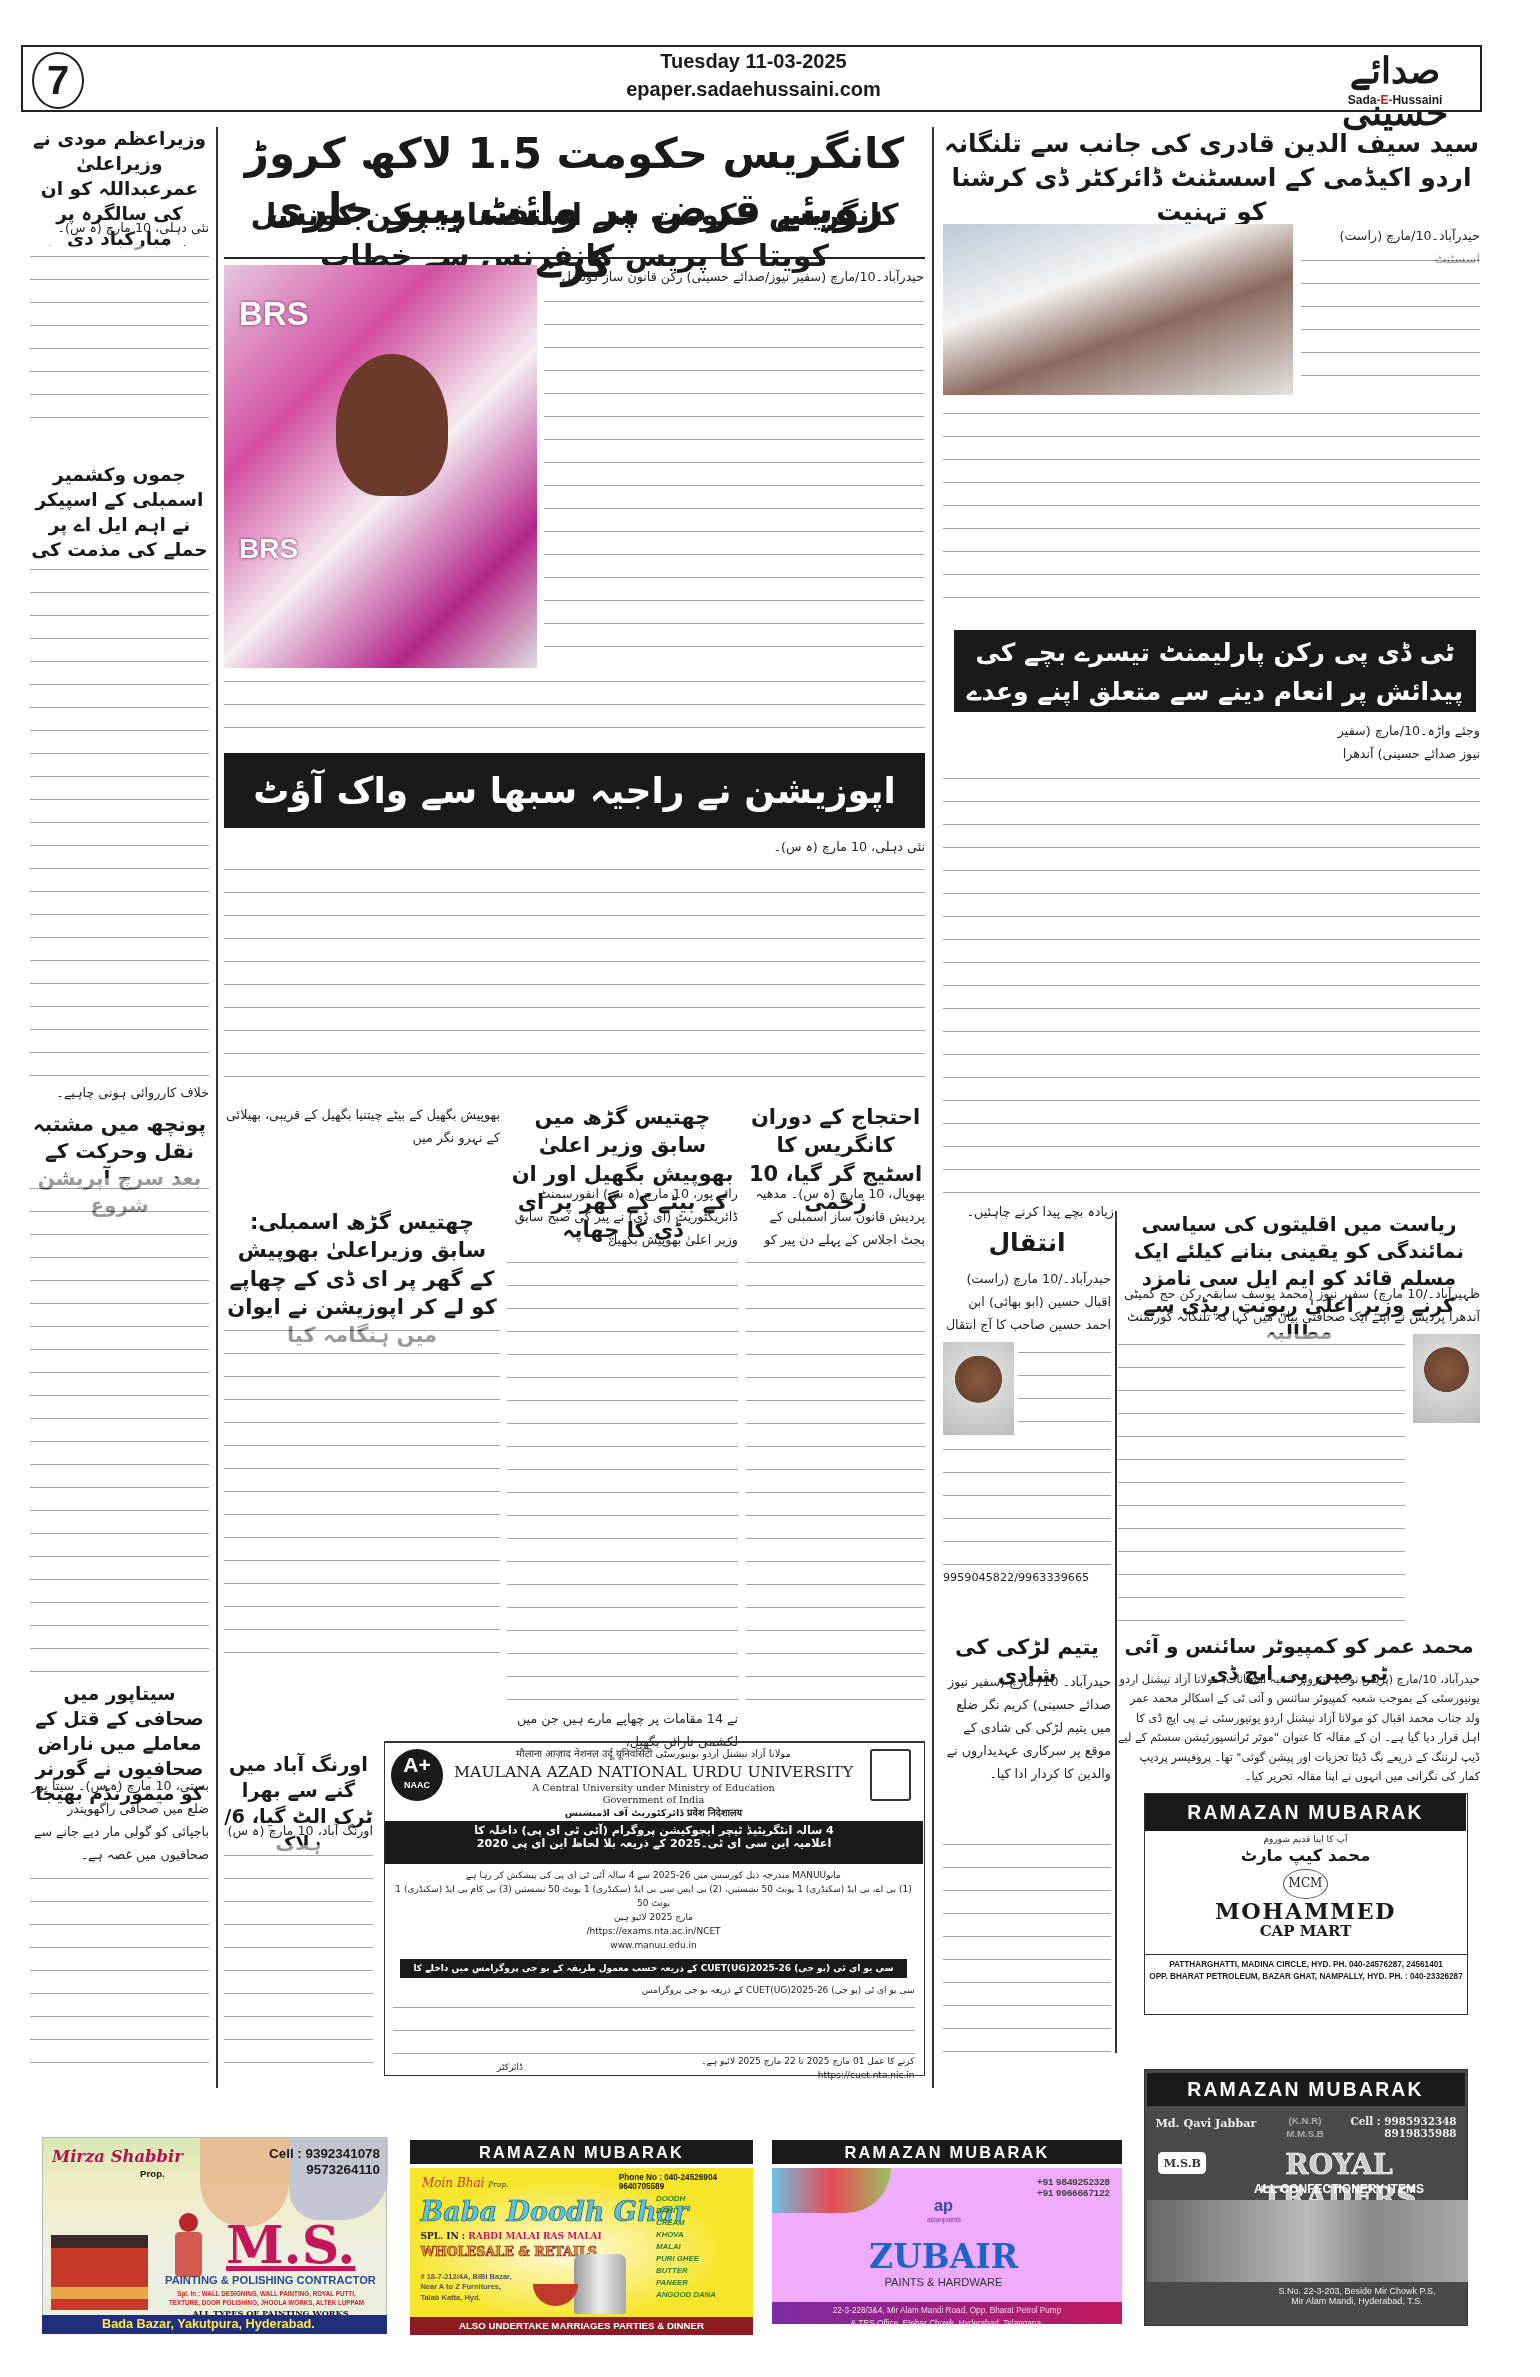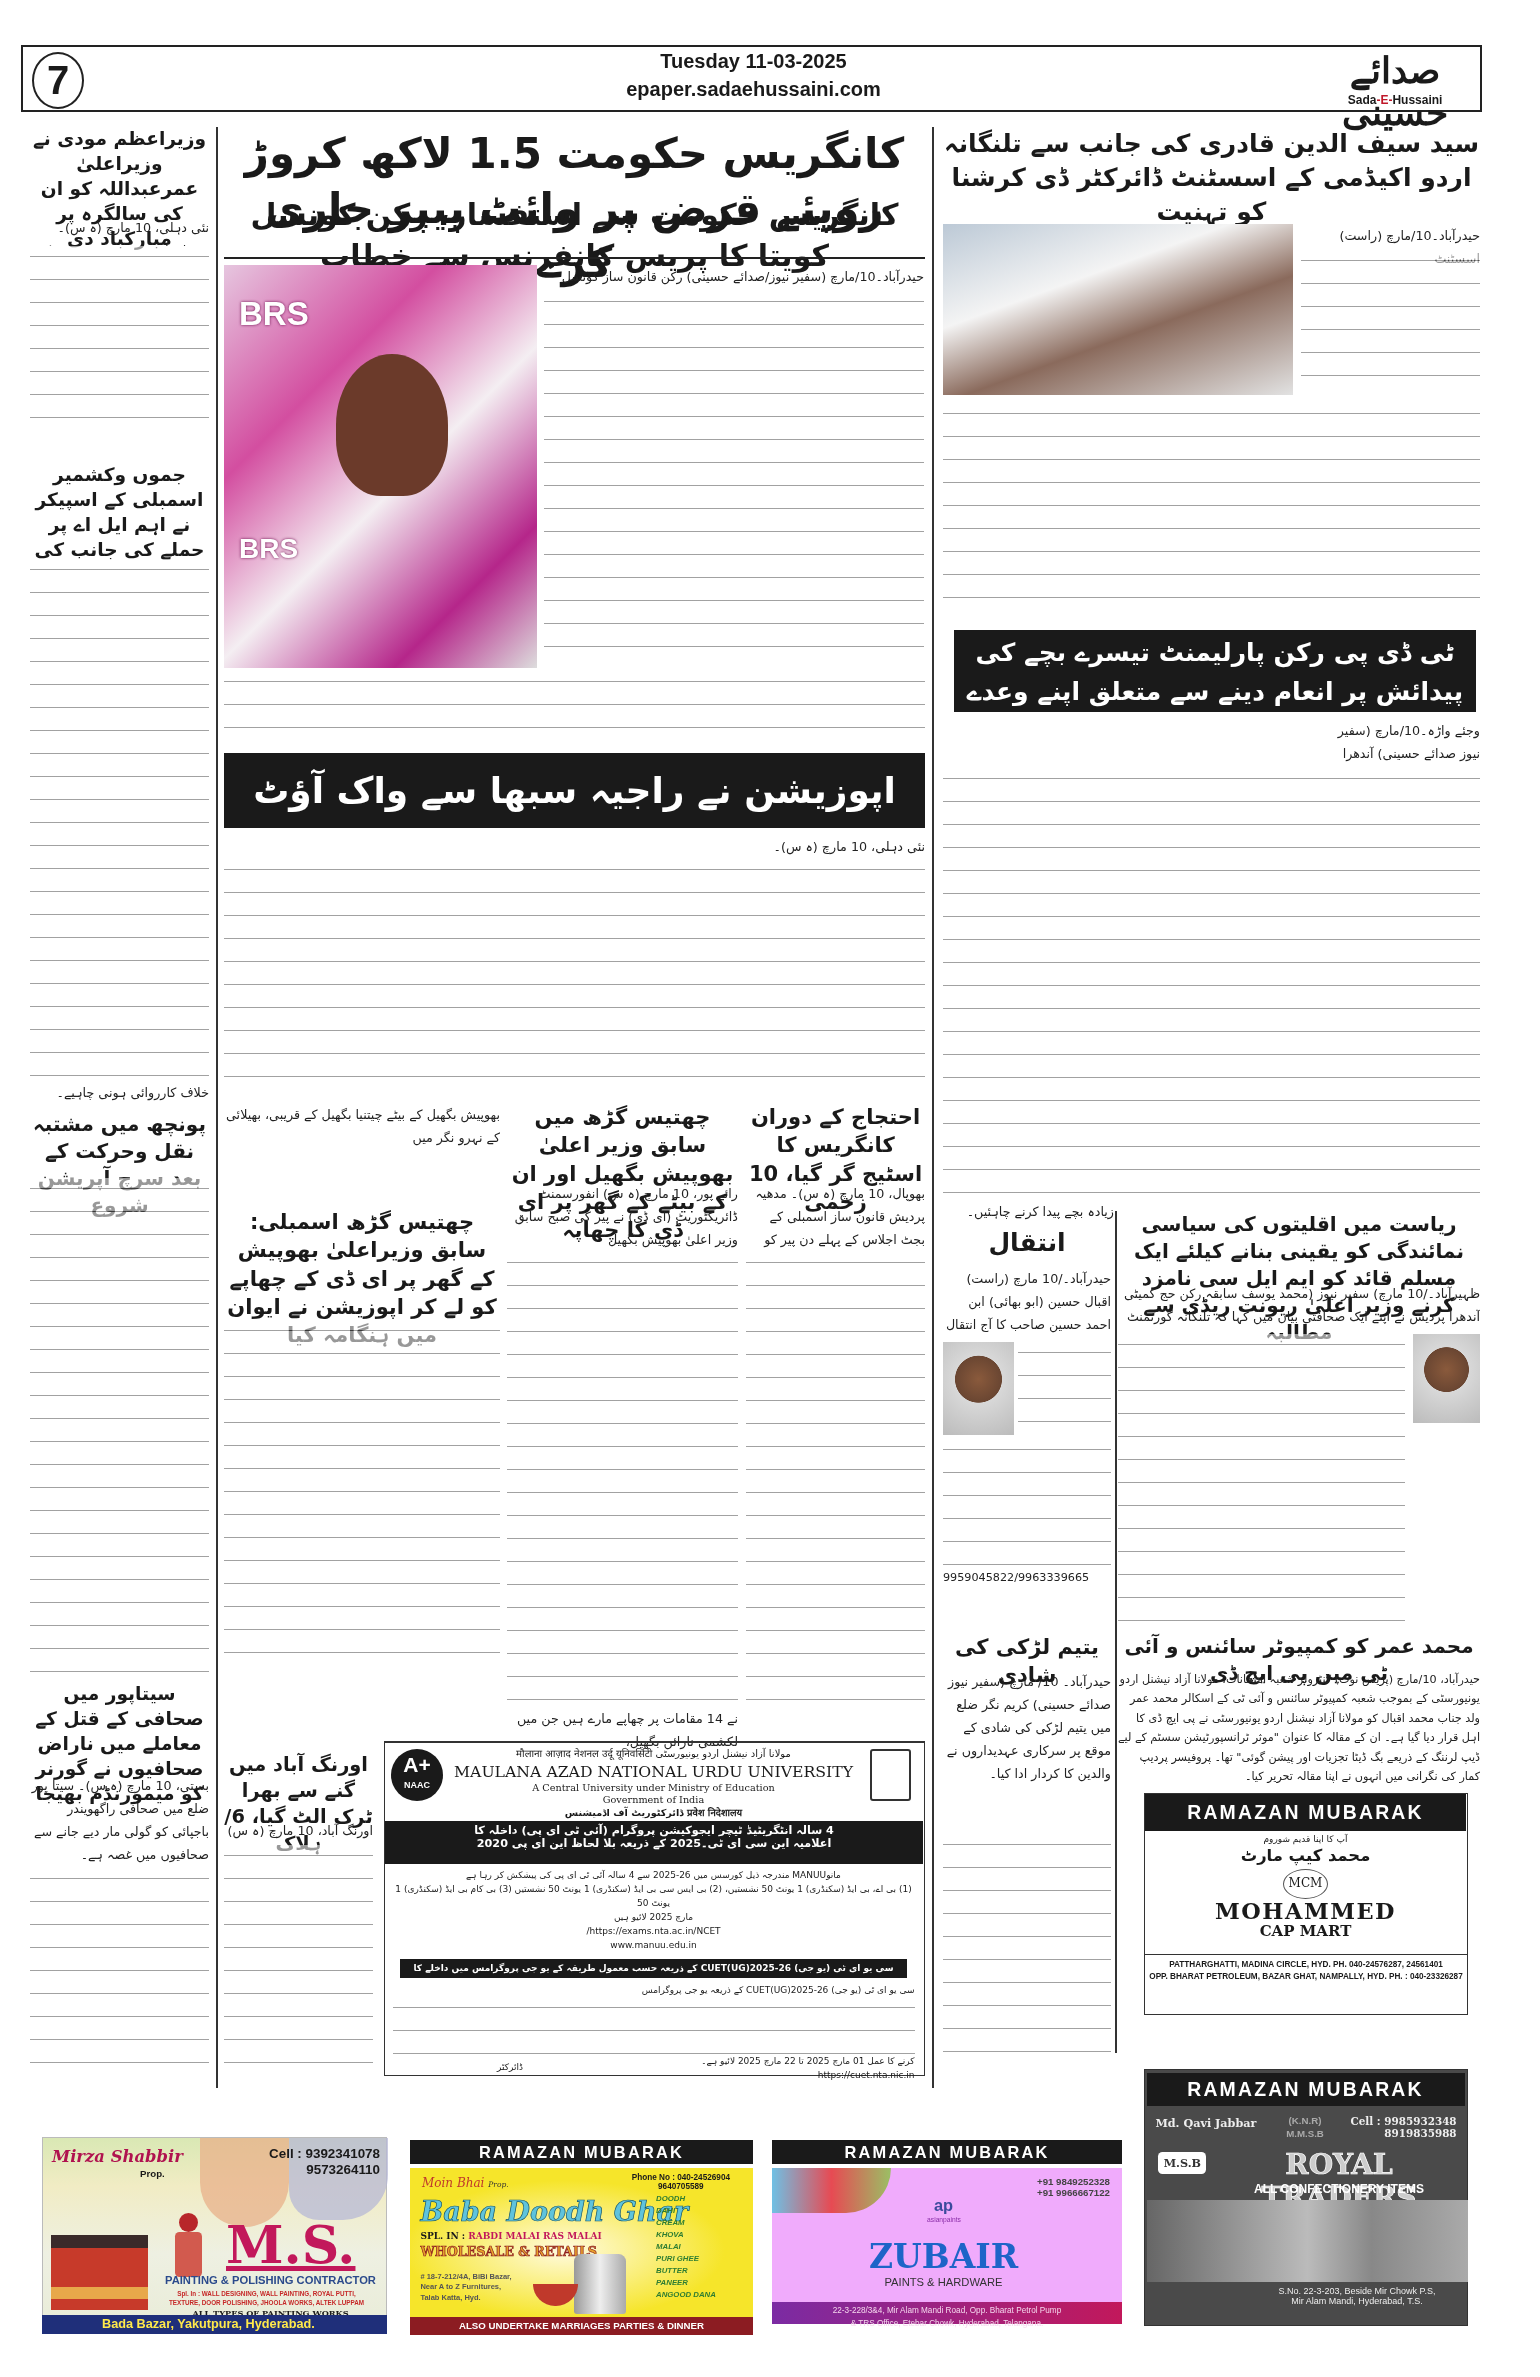--- a/index.html
+++ b/index.html
@@ -45,21 +45,21 @@
   <div class="abs logo-u">صدائے حسینی</div>
   <div class="abs logo-e">
     <span>Sada</span><span class="e">-E-</span><span>Hussaini</span>
   </div>
 </div>
 
 <div class="abs urdu head-l center" style="left:30px;top:126px;width:179px;font-size:18.6px;">وزیراعظم مودی نے وزیراعلیٰ عمرعبداللہ کو ان کی سالگرہ پر مبارکباد دی</div>
 <div class="abs urdu body-t" style="left:30px;top:216px;width:179px;height:30px;overflow:hidden;">نئی دہلی، 10 مارچ (ہ س)۔ وزیراعظم نریندر مودی نے پیر کو جموں و کشمیر کے وزیر اعلیٰ عمر عبداللہ کو ان کی سالگرہ پر مبارکباد دی اور ان کی لمبی اور صحت مند زندگی کی خواہش</div>
 <div class="abs filler" style="left:30px;top:246px;width:179px;height:194px;"></div>
 
-<div class="abs urdu head-l center" style="left:30px;top:462px;width:179px;font-size:18.6px;">جموں وکشمیر اسمبلی کے اسپیکر نے اہم ایل اے پر حملے کی جانب کی</div>
+<div class="abs urdu head-l center" style="left:30px;top:462px;width:179px;font-size:18.6px;">جموں وکشمیر اسمبلی کے اسپیکر نے اہم ایل اے پر حملے کی مذمت کی</div>
 <div class="abs filler" style="left:30px;top:559px;width:179px;height:522px;"></div>
 <div class="abs urdu body-t" style="left:30px;top:1081px;width:179px;">خلاف کارروائی ہونی چاہیے۔</div>
 
 <div class="abs urdu head-l center" style="left:30px;top:1111px;width:179px;font-size:20px;">پونچھ میں مشتبہ نقل وحرکت کے بعد سرچ آپریشن شروع</div>
 <div class="abs filler" style="left:30px;top:1178px;width:179px;height:507px;"></div>
 
 <div class="abs urdu head-l center" style="left:30px;top:1681px;width:179px;font-size:18.6px;">سیتاپور میں صحافی کے قتل کے معاملے میں ناراض صحافیوں نے گورنر کو میمورنڈم بھیجا</div>
 <div class="abs urdu body-t" style="left:30px;top:1774px;width:179px;height:93px;overflow:hidden;">بستی، 10 مارچ (ہ س)۔ سیتا پور ضلع میں صحافی راگھویندر باجپائی کو گولی مار دیے جانے سے صحافیوں میں غصہ ہے۔</div>
 <div class="abs filler" style="left:30px;top:1868px;width:179px;height:216px;"></div>
 
@@ -219,21 +219,21 @@
     <div>Spl. In : WALL DESIGNING, WALL PAINTING, ROYAL PUTTI,</div>
     <div>TEXTURE, DOOR POLISHING, JHOOLA WORKS, ALTEK LUPPAM</div>
   </div>
   <div class="abs center" style="left:112px;top:170px;width:231px;font:bold 8.2px 'DejaVu Serif',serif;">ALL TYPES OF PAINTING WORKS</div>
 </div>
 <div class="abs" style="left:42px;top:2315px;width:345px;height:19.4px;background:#1f2f7a;color:#ffe94a;font:bold 12.7px 'Liberation Sans',sans-serif;line-height:19.4px;padding-left:60px;">Bada Bazar, Yakutpura, Hyderabad.</div>
 
 <div class="abs ad-head" style="left:410px;top:2140px;width:343px;height:24px;line-height:24px;font-size:16.4px;">RAMAZAN  MUBARAK</div>
 <div class="abs" style="left:410px;top:2168px;width:343px;height:149px;background:radial-gradient(ellipse at 45% 55%, #fffbe0 0%, #f6e52a 60%);">
   <div class="abs" style="left:12px;top:7.5px;font:italic 12px 'DejaVu Serif',serif;color:#c0392b;"><span>Moin Bhai</span> <span style="font-size:7.5px;color:#333;">Prop.</span></div>
-  <div class="abs" style="right:23px;top:4.5px;font:bold 8.2px 'Liberation Sans',sans-serif;text-align:center;">
+  <div class="abs" style="right:36px;top:4.5px;font:bold 8.2px 'Liberation Sans',sans-serif;text-align:left;">
     <div>Phone No : 040-24526904</div>
     <div>9640705589</div>
   </div>
   <div class="abs" style="left:10.4px;top:28px;font:italic bold 27px 'DejaVu Serif',serif;color:#5fc3dc;-webkit-text-stroke:0.7px #14566b;">Baba Doodh Ghar</div>
   <div class="abs" style="left:10.4px;top:63px;font:bold 9px 'DejaVu Serif',serif;"><span>SPL. IN :</span> <span style="color:#c2185b;">RABDI MALAI RAS MALAI</span></div>
   <div class="abs" style="left:10.4px;top:76px;font:bold 12.7px 'DejaVu Serif',serif;color:#e8a22a;-webkit-text-stroke:0.7px #8c1c22;">WHOLESALE &amp; RETAILS</div>
   <div class="abs" style="left:10.4px;top:104px;font:bold 7.5px 'Liberation Sans',sans-serif;color:#555;line-height:10.4px;">
     <div># 18-7-212/4A, BiBi Bazar,</div>
     <div>Near A to Z Furnitures,</div>
     <div>Talab Katta, Hyd.</div>

